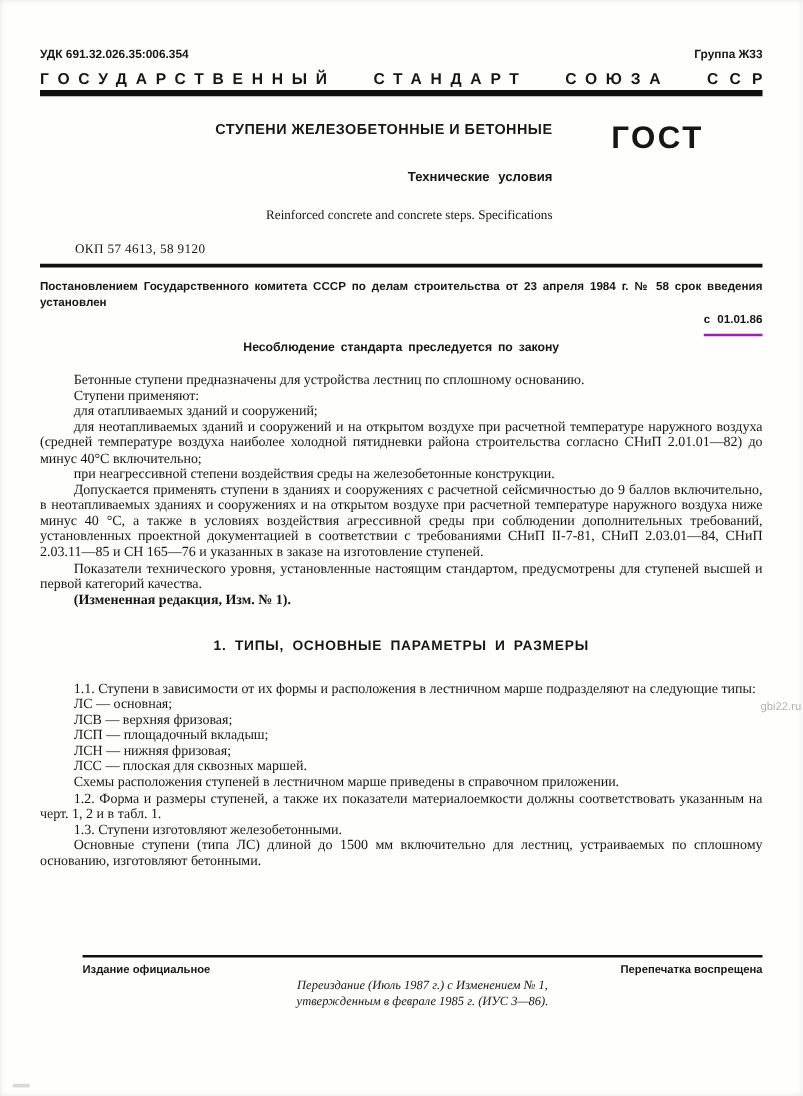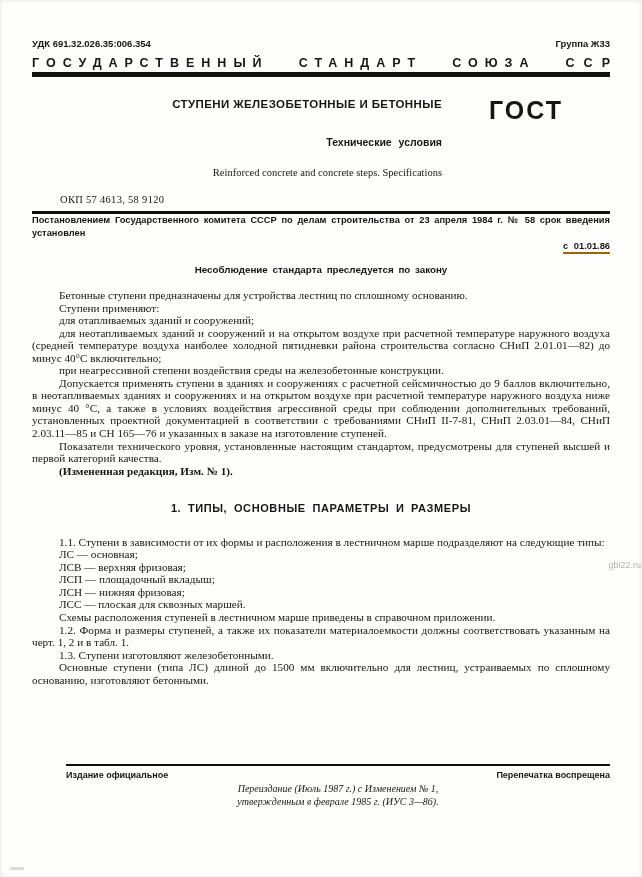--- a/index.html
+++ b/index.html
@@ -42,25 +42,25 @@
   .title-en { font-size:10.5px; margin-top:19px; }
   .title-right { flex:1; text-align:center; font-family:"Liberation Sans", sans-serif; font-weight:bold; }
   .gost-label  { font-size:25px; letter-spacing:2px; line-height:1; }
   .gost-number { font-size:19.5px; letter-spacing:.5px; margin-top:7px; white-space:nowrap; }
   .replaces    { font-size:9.5px; margin-top:16px; line-height:12px; }
 
   .okp { font-size:10.5px; margin-top:16px; margin-left:28px; letter-spacing:.3px; }
 
   .decree {
     font-family:"Liberation Sans", sans-serif; font-weight:bold;
-    font-size:9.3px; line-height:13px; text-align:justify; 
+    font-size:9.3px; line-height:13px; text-align:justify; margin-top:9px;
   }
   .decree-date { text-align:right; margin-top:1px;
     font-family:"Liberation Sans", sans-serif; font-weight:bold; font-size:9.3px; }
-  .decree-date span { border-bottom:2px solid #a16207; padding-bottom:1px; word-spacing:3px; }
+  .decree-date span { border-bottom:2px solid #a21caf; padding-bottom:7px; word-spacing:3px; }
   .law-notice {
     text-align:center; font-family:"Liberation Sans", sans-serif; font-weight:bold;
     font-size:9.8px; margin-top:13px; word-spacing:2px;
   }
 
   .body { margin-top:14px; font-size:11.2px; line-height:12.55px; text-align:justify; }
   .body p { margin:0; text-indent:27px; }
   .body p.amended { font-weight:bold; }
 
   .section-heading {

